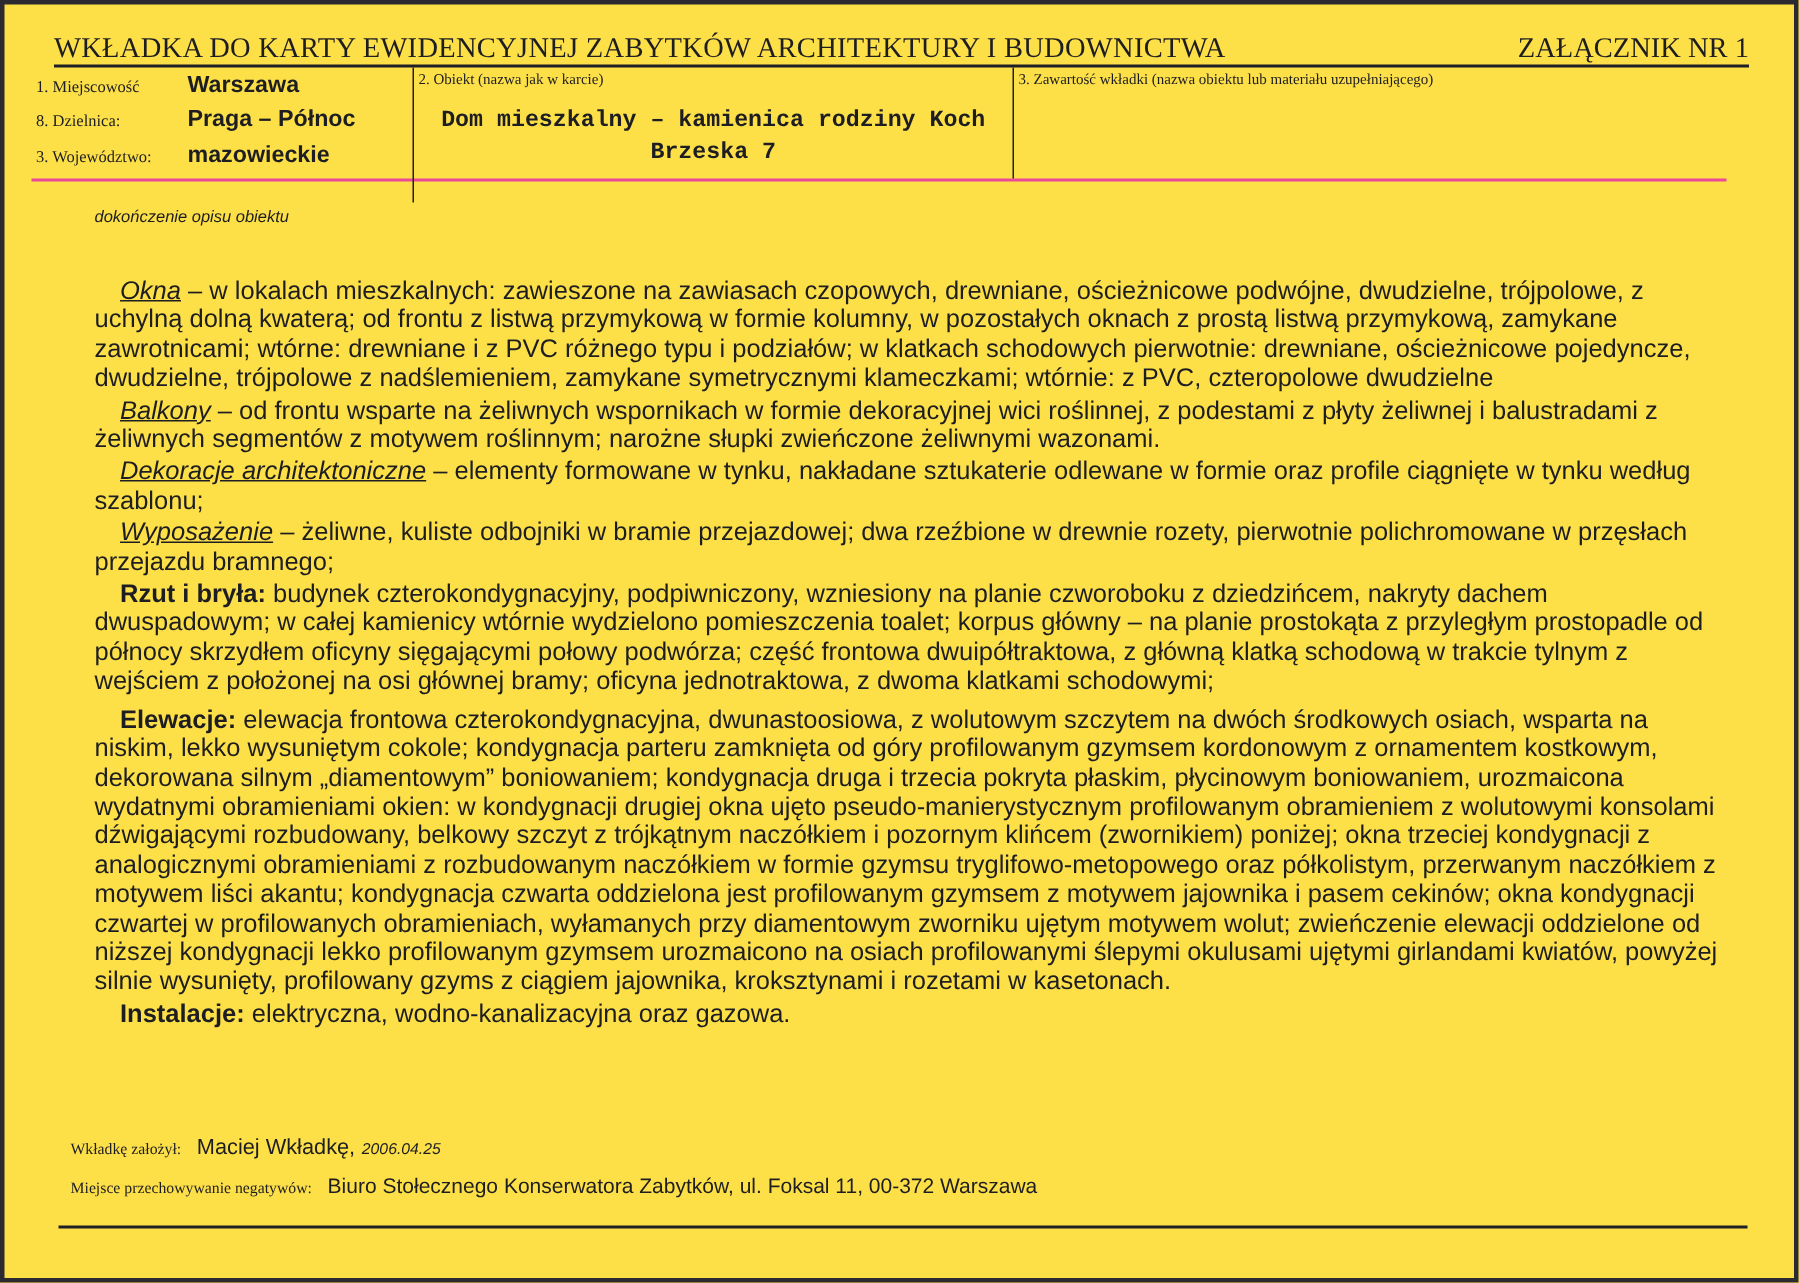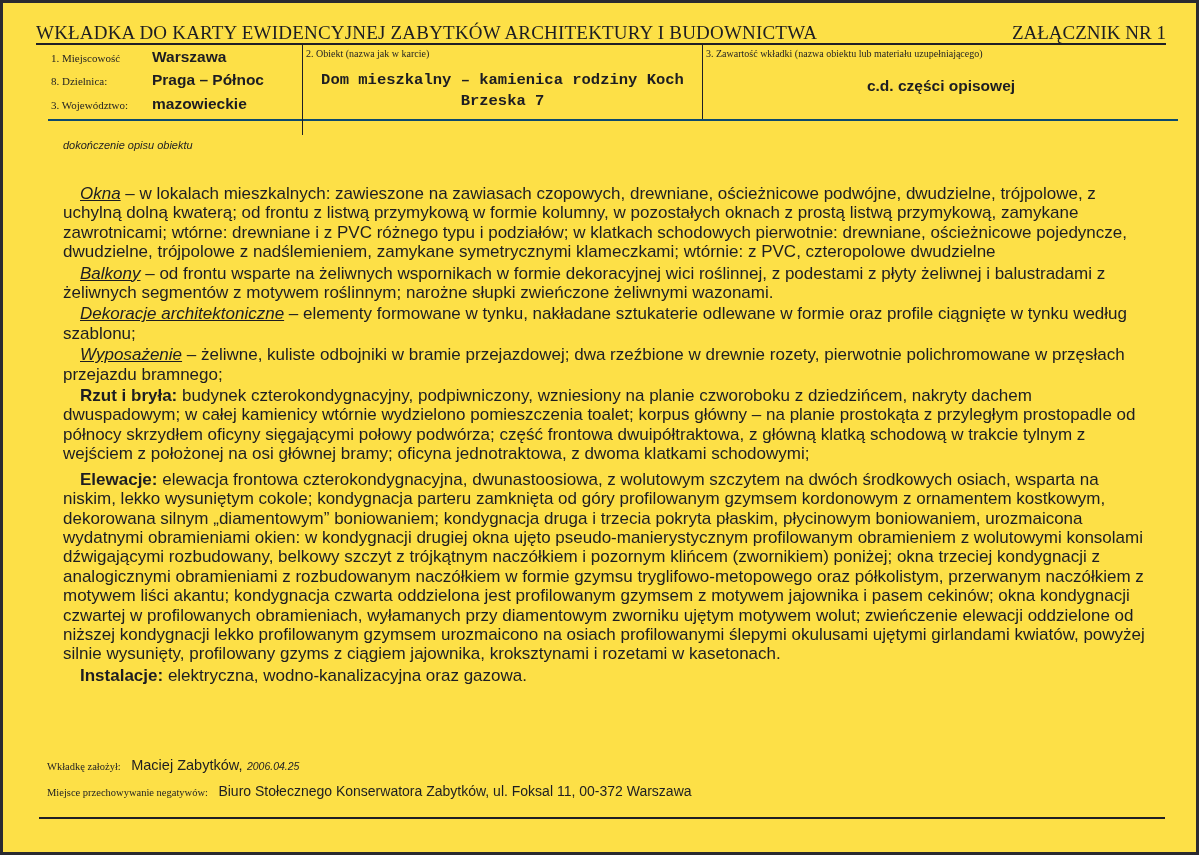--- a/index.html
+++ b/index.html
@@ -22,22 +22,22 @@
     position:absolute; left:0; top:0;
     font-family:"Liberation Serif", "DejaVu Serif", serif;
     font-size:19px; letter-spacing:0.2px; line-height:20px;
   }
   .annex {
     position:absolute; right:0; top:0;
     font-family:"Liberation Serif", "DejaVu Serif", serif;
     font-size:19px; line-height:20px;
   }
   .header-grid {
-    position:absolute; left:45px; top:42px; width:1130px; height:74px;
-    border-bottom:2px solid #0c4a6e;
+    position:absolute; left:18px; top:42px; width:1130px; height:74px;
+    border-bottom:2px solid #ec4899;
   }
   .col1 { position:absolute; left:0; top:0; width:254px; height:74px; }
   .col2 { position:absolute; left:254px; top:0; width:399px; height:90px; border-left:1.5px solid #1f1f26; }
   .col3 { position:absolute; left:654px; top:0; width:476px; height:74px; border-left:1.5px solid #1f1f26; }
   .frow { position:absolute; left:0; height:22px; width:254px; }
   .flabel {
     position:absolute; left:3px; top:5px;
     font-family:"Liberation Serif", "DejaVu Serif", serif; font-size:11px;
   }
   .fval { position:absolute; left:104px; top:0; font-weight:bold; font-size:15.5px; line-height:20px; }
@@ -104,39 +104,38 @@
     <div class="col2">
       <div class="caption">2. Obiekt (nazwa jak w karcie)</div>
       <div class="obj-name">
         <div>Dom mieszkalny – kamienica rodziny Koch</div>
         <div>Brzeska 7</div>
       </div>
     </div>
 
     <div class="col3">
       <div class="caption">3. Zawartość wkładki (nazwa obiektu lub materiału uzupełniającego)</div>
-      <div class="contents">c.d. części opisowej</div>
     </div>
   </div>
 
   <div class="subcap">dokończenie opisu obiektu</div>
 
   <div class="body">
     <p class="para"><span class="term-u">Okna</span><span> – </span><span>w lokalach mieszkalnych: zawieszone na zawiasach czopowych, drewniane, ościeżnicowe podwójne, dwudzielne, trójpolowe, z uchylną dolną kwaterą; od frontu z listwą przymykową w formie kolumny, w pozostałych oknach z prostą listwą przymykową, zamykane zawrotnicami; wtórne: drewniane i z PVC różnego typu i podziałów; w klatkach schodowych pierwotnie: drewniane, ościeżnicowe pojedyncze, dwudzielne, trójpolowe z nadślemieniem, zamykane symetrycznymi klameczkami; wtórnie: z PVC, czteropolowe dwudzielne</span></p>
     <p class="para"><span class="term-u">Balkony</span><span> – </span><span>od frontu wsparte na żeliwnych wspornikach w formie dekoracyjnej wici roślinnej, z podestami z płyty żeliwnej i balustradami z żeliwnych segmentów z motywem roślinnym; narożne słupki zwieńczone żeliwnymi wazonami.</span></p>
     <p class="para"><span class="term-u">Dekoracje architektoniczne</span><span> – </span><span>elementy formowane w tynku, nakładane sztukaterie odlewane w formie oraz profile ciągnięte w tynku według szablonu;</span></p>
     <p class="para"><span class="term-u">Wyposażenie</span><span> – </span><span>żeliwne, kuliste odbojniki w bramie przejazdowej; dwa rzeźbione w drewnie rozety, pierwotnie polichromowane w przęsłach przejazdu bramnego;</span></p>
     <p class="para"><span class="term-b">Rzut i bryła:</span><span> </span><span>budynek czterokondygnacyjny, podpiwniczony, wzniesiony na planie czworoboku z dziedzińcem, nakryty dachem dwuspadowym; w całej kamienicy wtórnie wydzielono pomieszczenia toalet; korpus główny – na planie prostokąta z przyległym prostopadle od północy skrzydłem oficyny sięgającymi połowy podwórza; część frontowa dwuipółtraktowa, z główną klatką schodową w trakcie tylnym z wejściem z położonej na osi głównej bramy; oficyna jednotraktowa, z dwoma klatkami schodowymi;</span></p>
     <p class="para" style="margin-top:6px"><span class="term-b">Elewacje:</span><span> </span><span>elewacja frontowa czterokondygnacyjna, dwunastoosiowa, z wolutowym szczytem na dwóch środkowych osiach, wsparta na niskim, lekko wysuniętym cokole; kondygnacja parteru zamknięta od góry profilowanym gzymsem kordonowym z ornamentem kostkowym, dekorowana silnym „diamentowym” boniowaniem; kondygnacja druga i trzecia pokryta płaskim, płycinowym boniowaniem, urozmaicona wydatnymi obramieniami okien: w kondygnacji drugiej okna ujęto pseudo-manierystycznym profilowanym obramieniem z wolutowymi konsolami dźwigającymi rozbudowany, belkowy szczyt z trójkątnym naczółkiem i pozornym klińcem (zwornikiem) poniżej; okna trzeciej kondygnacji z analogicznymi obramieniami z rozbudowanym naczółkiem w formie gzymsu tryglifowo-metopowego oraz półkolistym, przerwanym naczółkiem z motywem liści akantu; kondygnacja czwarta oddzielona jest profilowanym gzymsem z motywem jajownika i pasem cekinów; okna kondygnacji czwartej w profilowanych obramieniach, wyłamanych przy diamentowym zworniku ujętym motywem wolut; zwieńczenie elewacji oddzielone od niższej kondygnacji lekko profilowanym gzymsem urozmaicono na osiach profilowanymi ślepymi okulusami ujętymi girlandami kwiatów, powyżej silnie wysunięty, profilowany gzyms z ciągiem jajownika, kroksztynami i rozetami w kasetonach.</span></p>
     <p class="para"><span class="term-b">Instalacje:</span><span> </span><span>elektryczna, wodno-kanalizacyjna oraz gazowa.</span></p>
   </div>
 
   <div class="f1">
     <span class="footer-label">Wkładkę założył:</span>
-    <span class="f-name">Maciej Zabytków,</span>
+    <span class="f-name">Maciej Wkładkę,</span>
     <span class="f-date">2006.04.25</span>
   </div>
 
   <div class="f2">
     <span class="footer-label">Miejsce przechowywanie negatywów:</span>
     <span class="f-val">Biuro Stołecznego Konserwatora Zabytków, ul. Foksal 11, 00-372 Warszawa</span>
   </div>
 
   <div class="bottom-rule"></div>
 </div>

